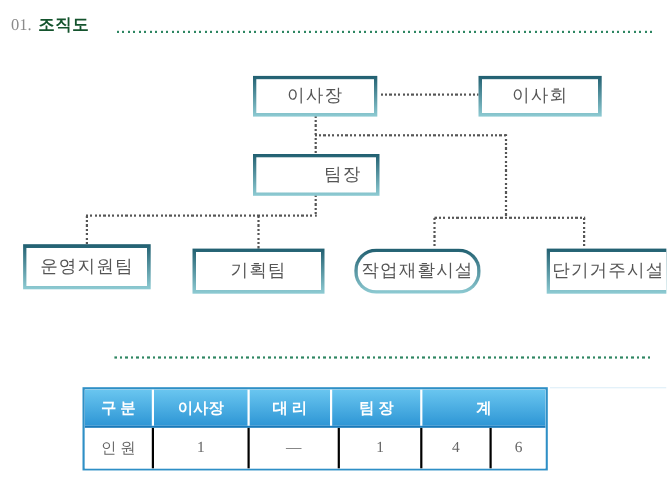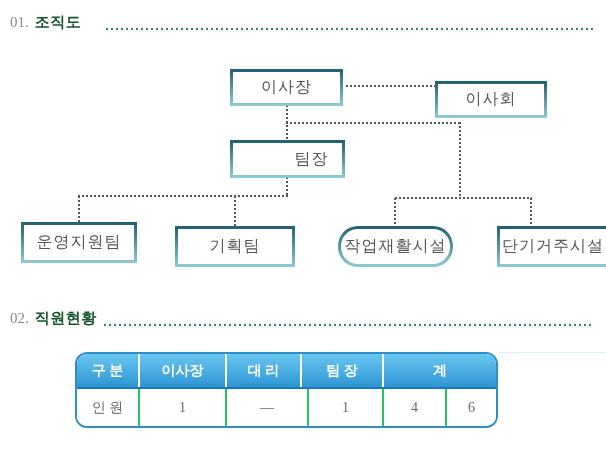--- a/index.html
+++ b/index.html
@@ -22,31 +22,31 @@
   }
   .org-box span{font-size:16px;color:#555555;letter-spacing:1px;}
   
   .hline{position:absolute;height:2px;
     background:repeating-linear-gradient(to right,#555 0 2px,transparent 2px 4px);}
   .vline{position:absolute;width:2px;
     background:repeating-linear-gradient(to bottom,#555 0 2px,transparent 2px 4px);}
   
   .staff-table{
     position:absolute;left:75px;top:352px;width:423px;height:76px;
-    border:2px solid #2e8fc6;border-radius:12px;overflow:hidden;background:#fff;
+    border:2px solid #2e8fc6;border-radius:0;overflow:hidden;background:#fff;
     box-sizing:border-box;
   }
   .thead{display:flex;height:33px;background:linear-gradient(to bottom,#6ac6f0,#2e96d5);
     border-bottom:2px solid #1879ba;}
   .th{display:flex;align-items:center;justify-content:center;color:#ffffff;
     font-weight:bold;font-size:14px;border-right:2px solid #ffffff;box-sizing:border-box;}
   .th:last-child{border-right:none;}
   .trow{display:flex;height:37px;background:#ffffff;}
   .td{display:flex;align-items:center;justify-content:center;color:#666666;
-    font-size:14px;border-right:2px solid #22c55e;box-sizing:border-box;}
+    font-size:14px;border-right:2px solid #000000;box-sizing:border-box;}
   .td:last-child{border-right:none;}
   .c0{width:63px}.c1{width:87px}.c2{width:82px}.c3{width:75px}.c4{width:63px}.c5{flex:1}
   .table-top-rule{position:absolute;left:500px;top:352px;width:106px;height:1px;background:#dceef8;}
 </style>
 </head>
 <body>
 
 <div class="page">
 
   <div class="section-head" style="top:13px;">
@@ -65,44 +65,40 @@
     <div class="hline" style="left:78px;top:195px;width:210px;"></div>
     <div class="vline" style="left:78px;top:196px;height:30px;"></div>
     <div class="vline" style="left:234px;top:196px;height:30px;"></div>
     <div class="hline" style="left:395px;top:197px;width:137px;"></div>
     <div class="vline" style="left:394px;top:198px;height:28px;"></div>
     <div class="vline" style="left:530px;top:198px;height:28px;"></div>
 
     <div class="org-box" style="left:230px;top:69px;width:113px;height:37px;">
       <span>이사장</span>
     </div>
-    <div class="org-box" style="left:435px;top:69px;width:112px;height:37px;margin-top:12px;">
+    <div class="org-box" style="left:435px;top:69px;width:112px;height:37px;">
       <span>이사회</span>
     </div>
     <div class="org-box" style="left:230px;top:140px;width:115px;height:38px;padding-left:48px;">
       <span>팀장</span>
     </div>
     <div class="org-box" style="left:21px;top:222px;width:116px;height:41px;">
       <span>운영지원팀</span>
     </div>
     <div class="org-box" style="left:175px;top:226px;width:120px;height:41px;">
       <span>기획팀</span>
     </div>
-    <div class="org-box" style="left:338px;top:226px;width:115px;height:41px;border-radius:20px;">
+    <div class="org-box" style="left:322px;top:226px;width:115px;height:41px;border-radius:20px;">
       <span>작업재활시설</span>
     </div>
     <div class="org-box" style="left:497px;top:226px;width:112px;height:41px;">
       <span>단기거주시설</span>
     </div>
   </div>
 
-  <div class="section-head" style="top:309px;">
-    <span class="h-num">02.</span>
-    <span class="h-title">직원현황</span>
-  </div>
   <div class="leader" style="left:104px;top:324px;width:489px;"></div>
 
   <div class="table-top-rule"></div>
 
   <div class="staff-table">
     <div class="thead">
       <div class="th c0">구 분</div>
       <div class="th c1">이사장</div>
       <div class="th c3">대 리</div>
       <div class="th c2">팀 장</div>

